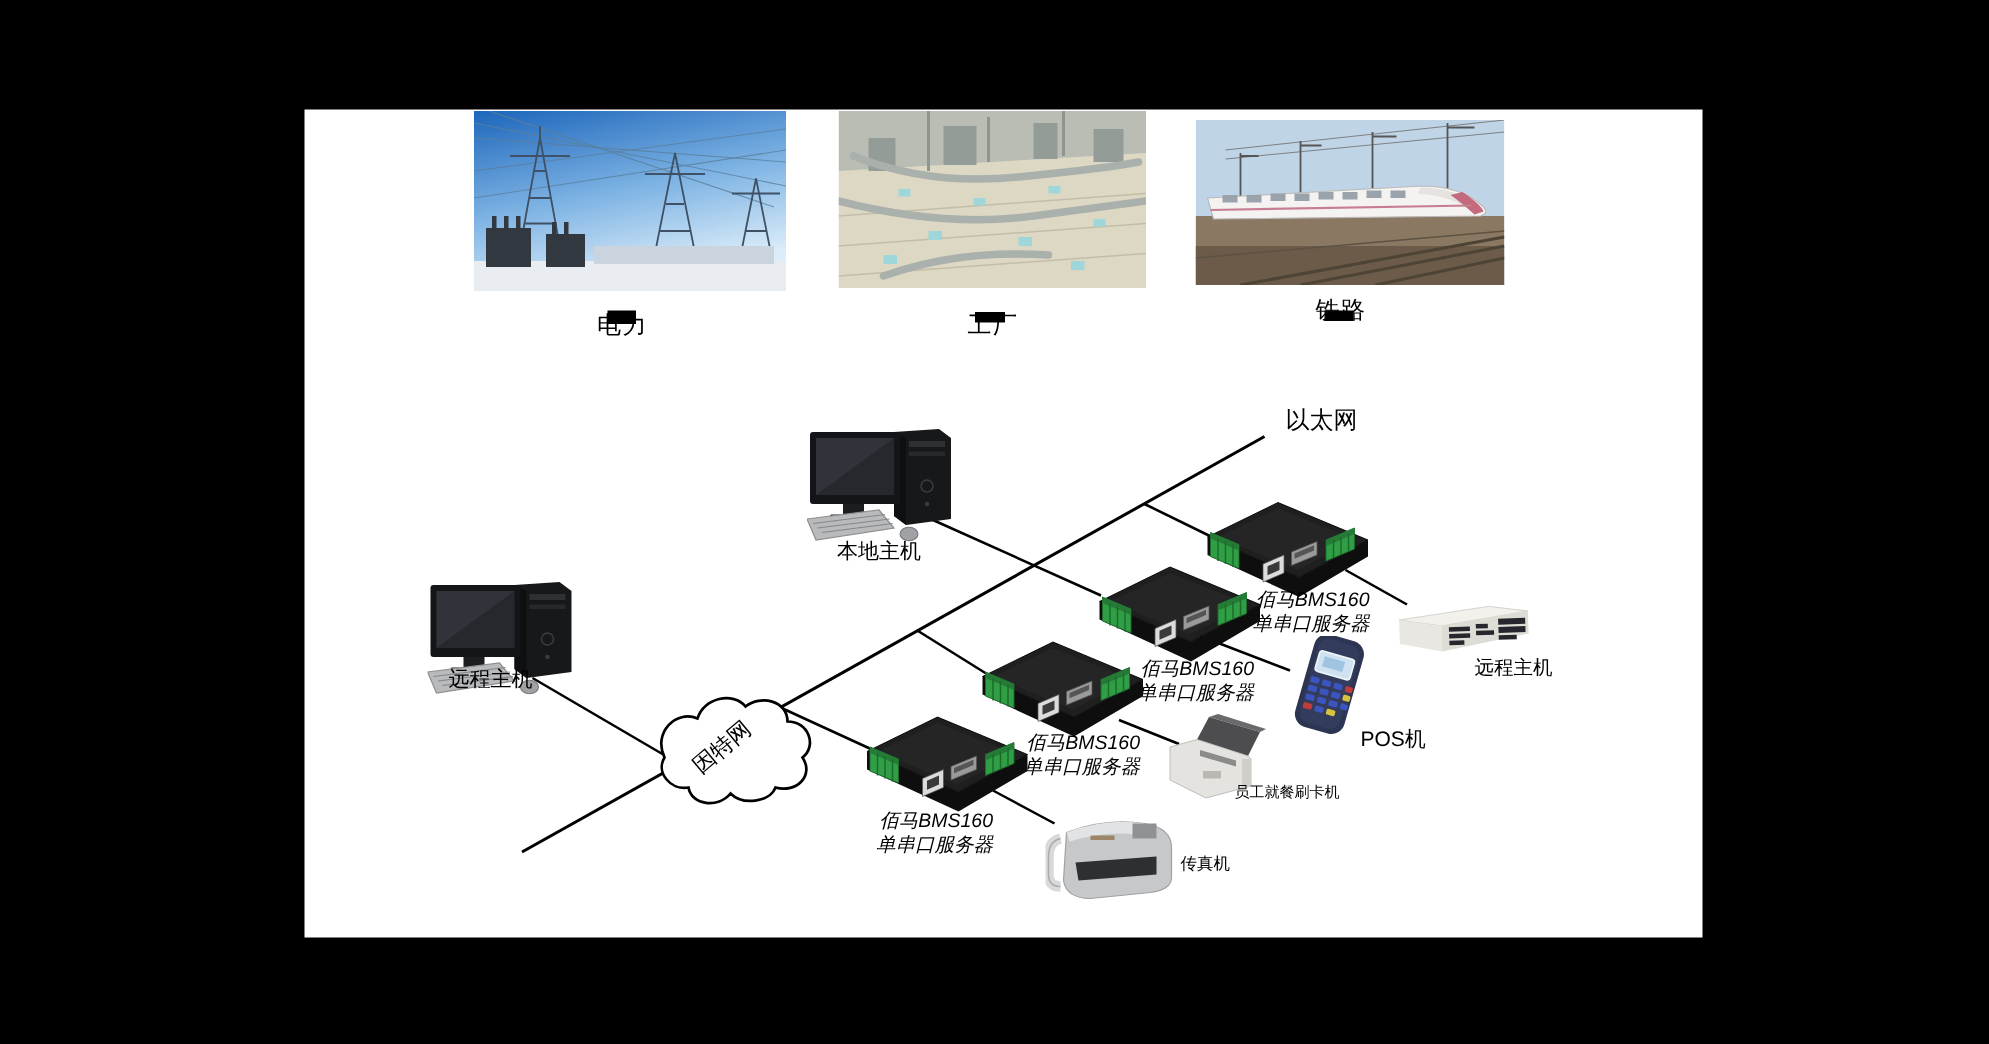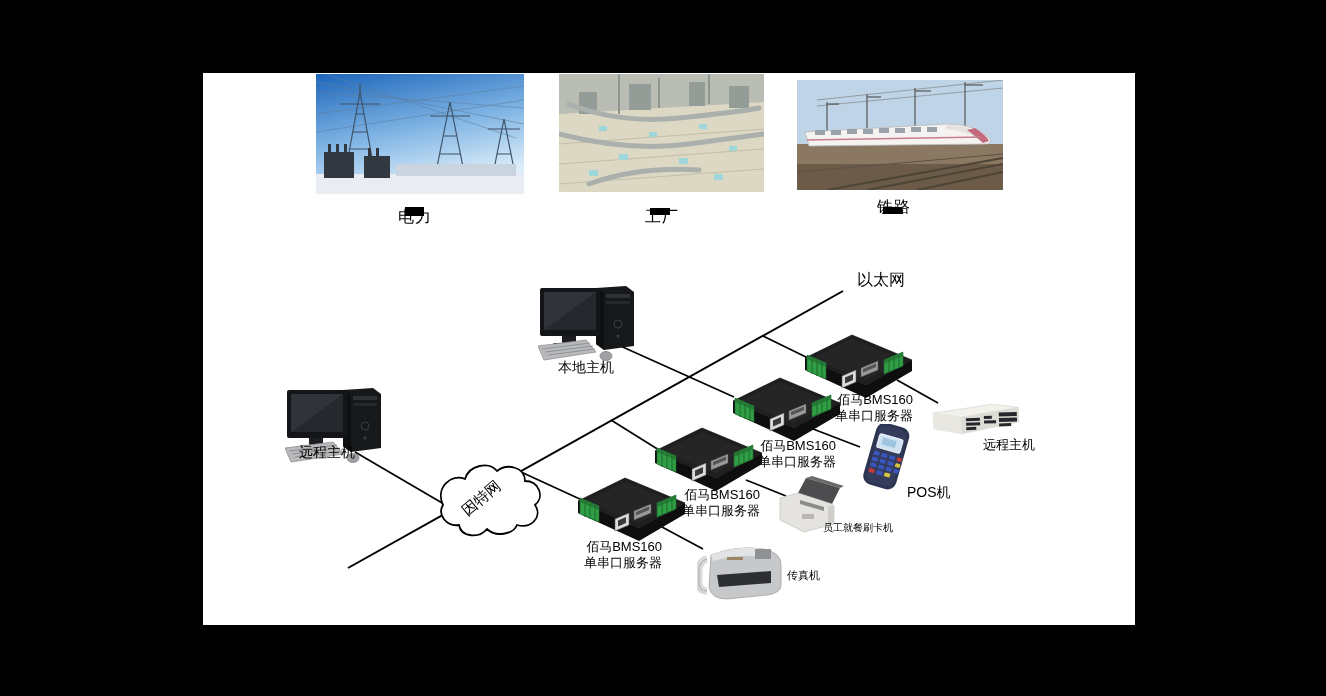--- a/index.html
+++ b/index.html
@@ -5,21 +5,21 @@
   html,body{margin:0;padding:0;background:#000;}
   .screen{position:relative;width:1326px;height:696px;background:#000;overflow:hidden;
     font-family:"Liberation Sans","DejaVu Sans",sans-serif;text-align:right;}
   .content{position:absolute;left:203px;top:73px;width:932px;height:552px;background:#fff;overflow:hidden;}
   .photo{position:absolute;overflow:hidden;}
   .photo svg{display:block;width:100%;height:100%;}
   .industry-label{position:absolute;font-size:16px;color:#000;letter-spacing:1px;white-space:nowrap;}
   .label-artifact{position:absolute;background:#000;}
   .net-label{position:absolute;font-size:14px;color:#000;white-space:nowrap;}
   .eth-label{font-size:16px;}
-  .dev-label{position:absolute;font-size:13px;line-height:16px;color:#000;white-space:nowrap;}
+  .dev-label{position:absolute;font-size:13px;line-height:16px;color:#000;white-space:nowrap;font-style:italic;}
   .dev-label span{display:block;}
   .internet-label{position:absolute;font-size:15px;color:#000;transform:rotate(-40deg);white-space:nowrap;}
   .wires{position:absolute;left:0;top:0;width:932px;height:552px;}
   .node{position:absolute;}
   .node svg{display:block;width:100%;height:100%;}
 </style>
 </head>
 <body>
 
 <div class="screen">

